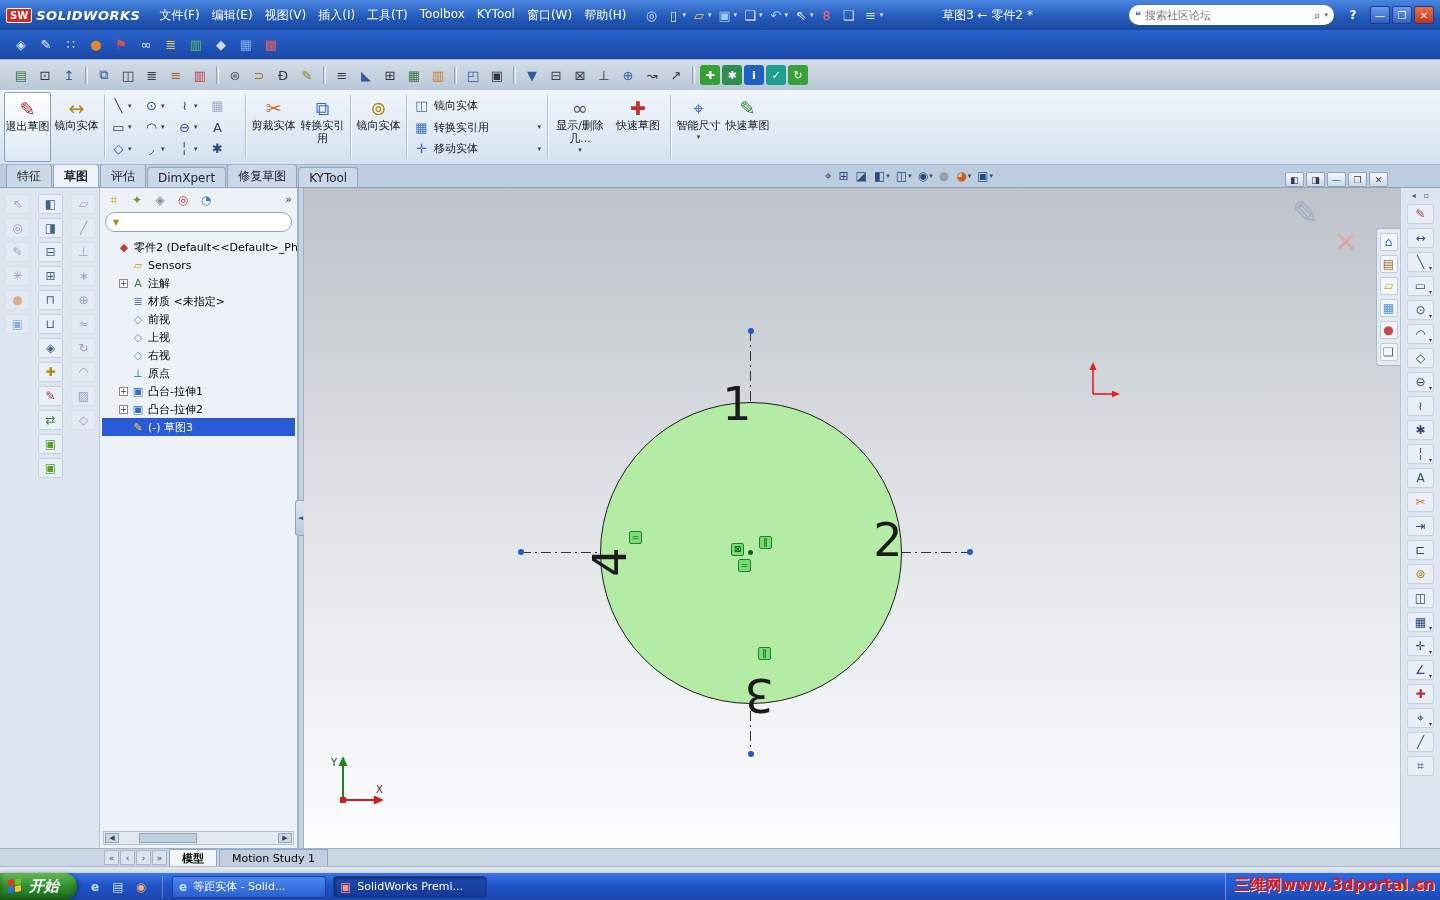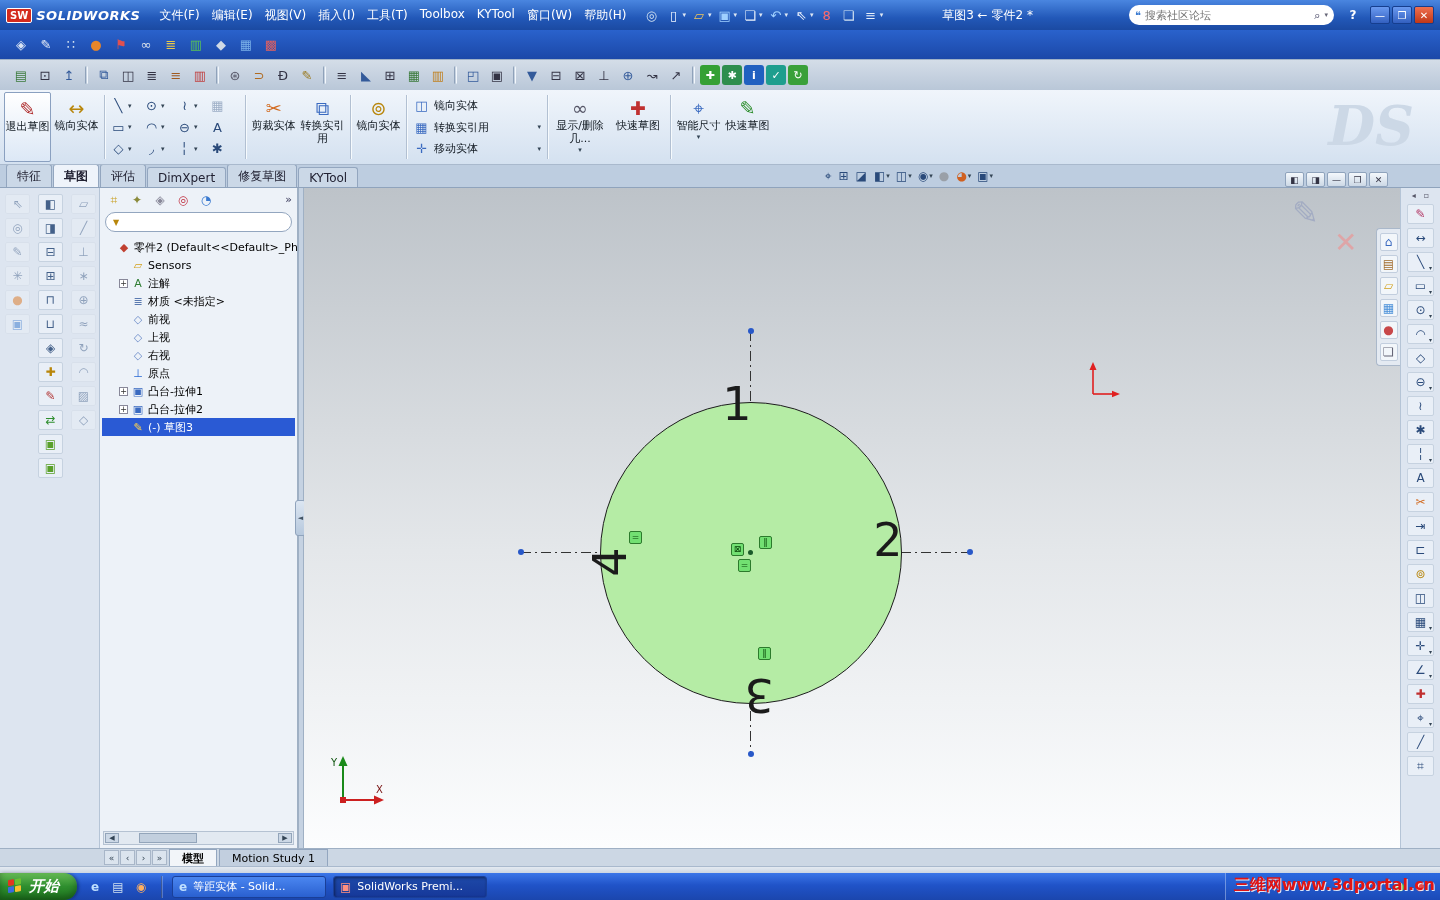--- a/index.html
+++ b/index.html
@@ -523,21 +523,20 @@
         <span class="ic">⌖</span>
         <span class="lb">智能尺寸</span>
         <i class="dd" style="font-style:normal">▾</i>
       </div>
         <div class="cm-big" style="color: rgb(46, 142, 46);">
         <span class="ic">✎</span>
         <span class="lb">快速草图</span>
         <i class="dd" style="font-style: normal; visibility: hidden;"></i>
       </div>
       </div>
-    <span class="ds">DS</span>
   </div>
 
   <div class="tabrow">
     <div style="display:flex;align-items:flex-end">
 
     <span class="tab"><i style="font-style:normal">特征</i></span>
         <span class="tab active"><i style="font-style:normal">草图</i></span>
         <span class="tab"><i style="font-style:normal">评估</i></span>
         <span class="tab"><i style="font-style:normal">DimXpert</i></span>
         <span class="tab"><i style="font-style:normal">修复草图</i></span>

